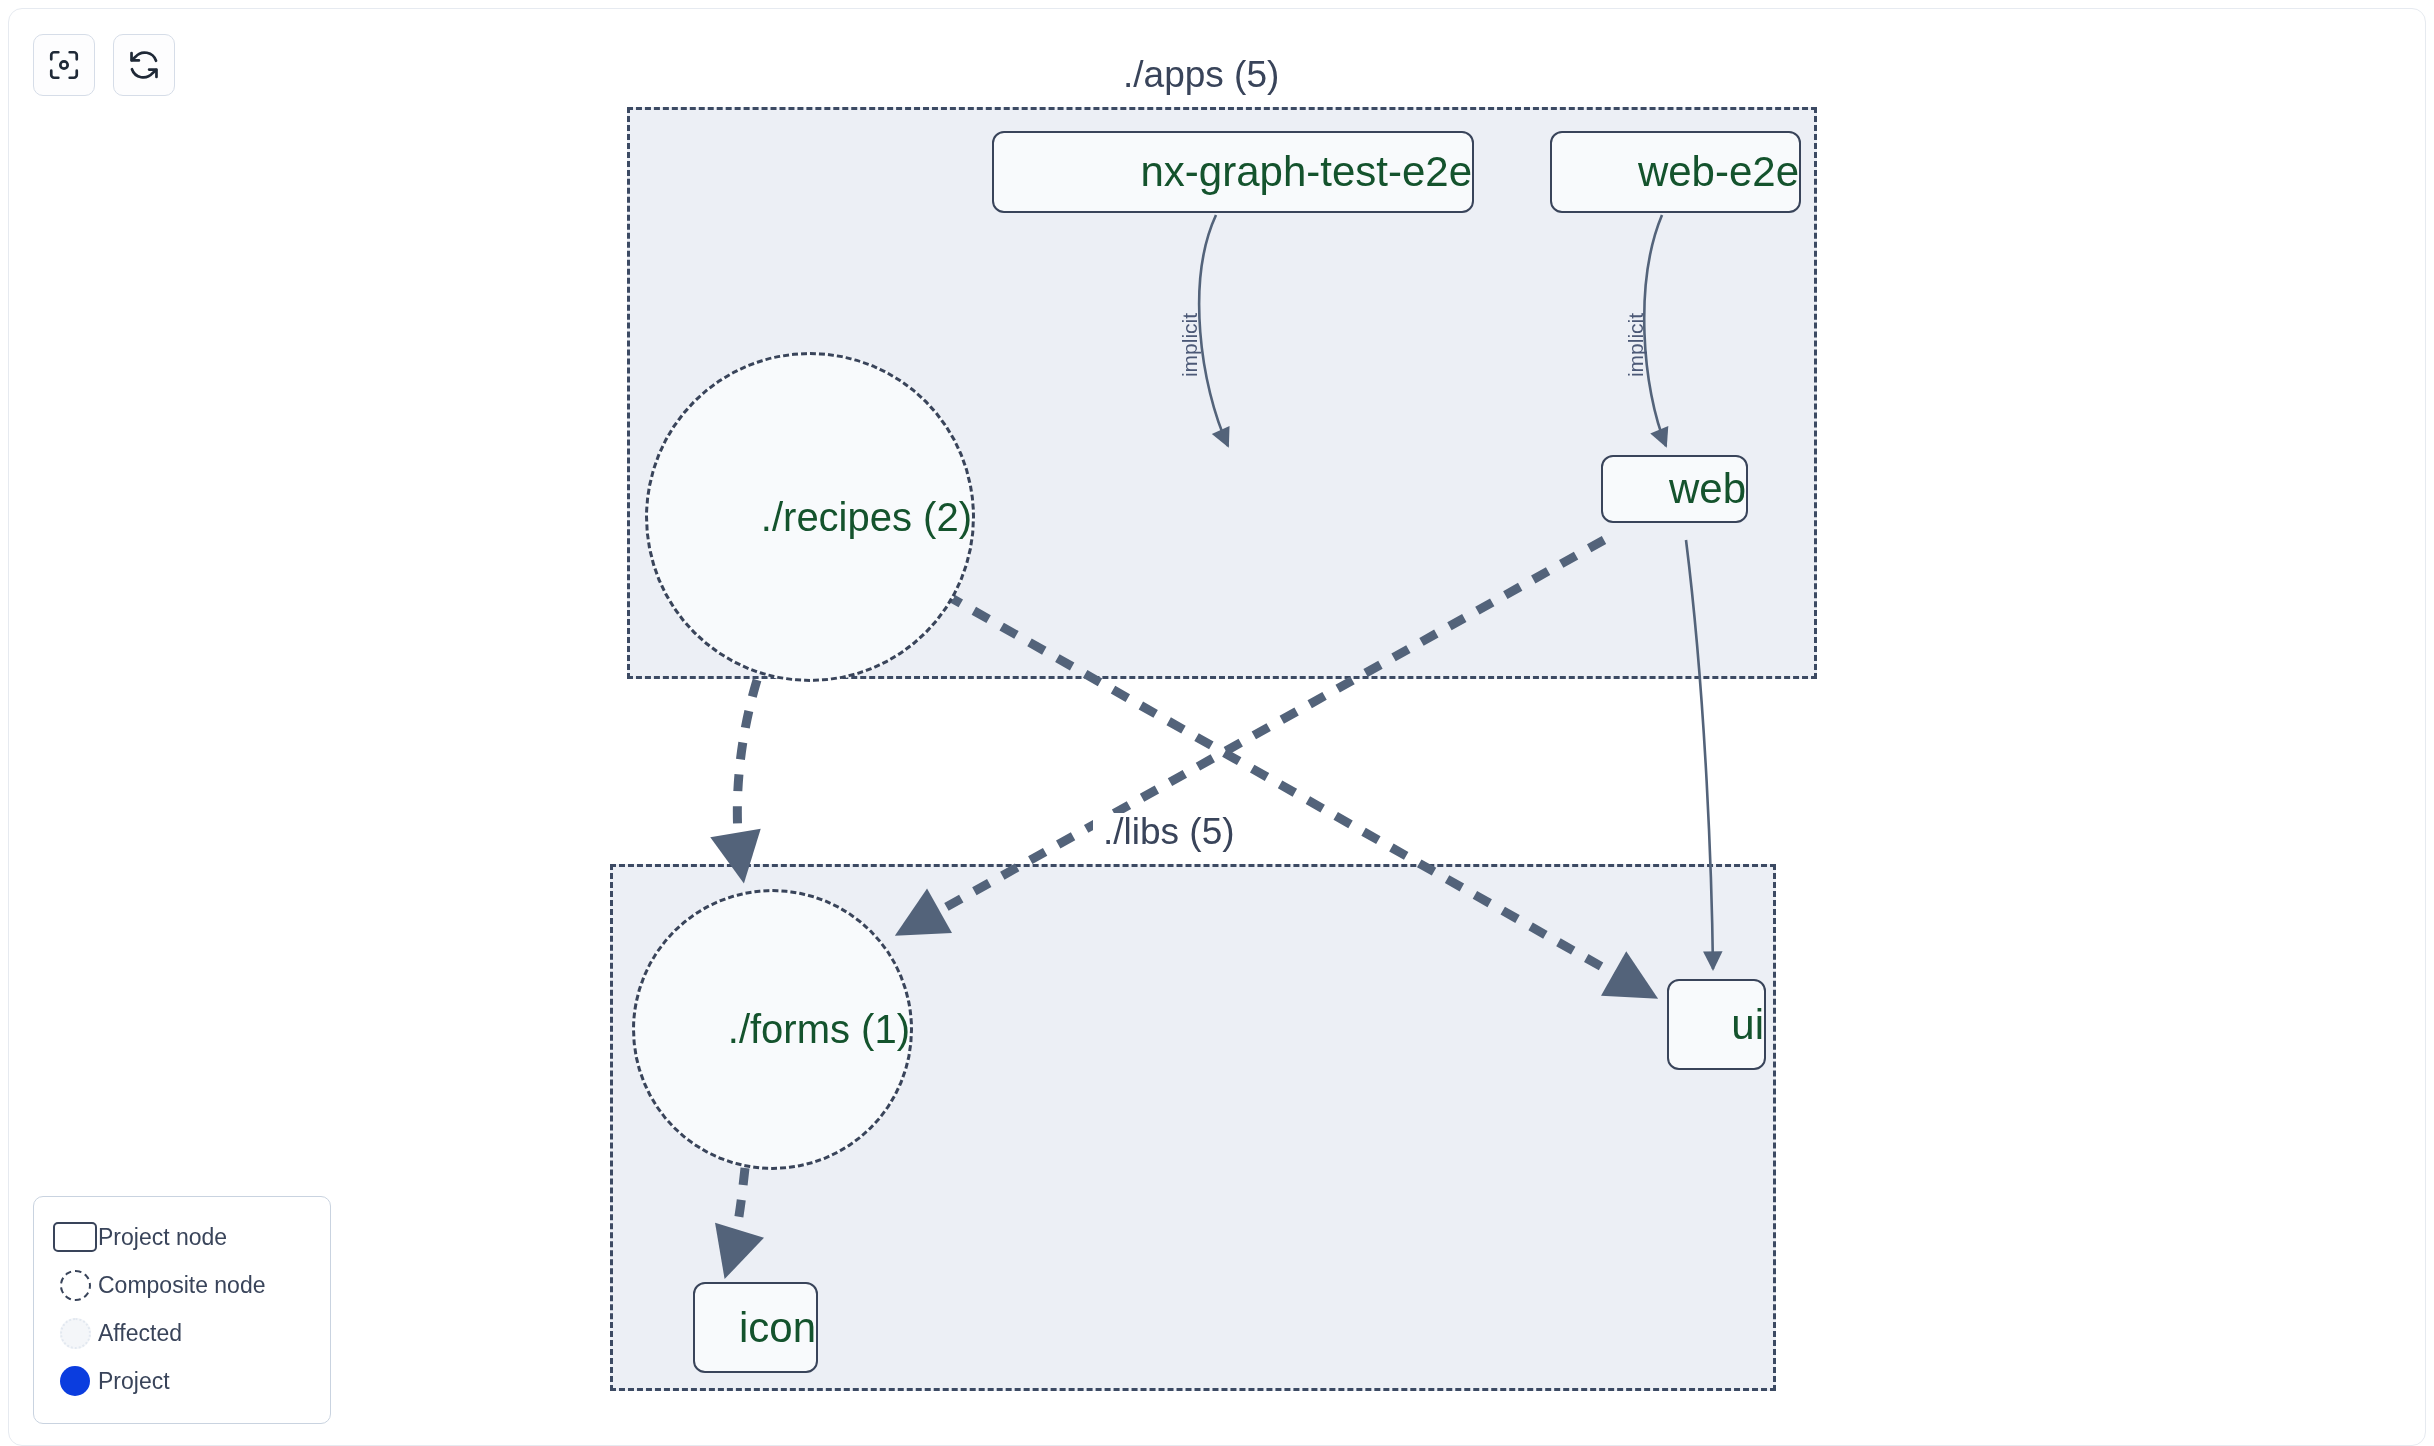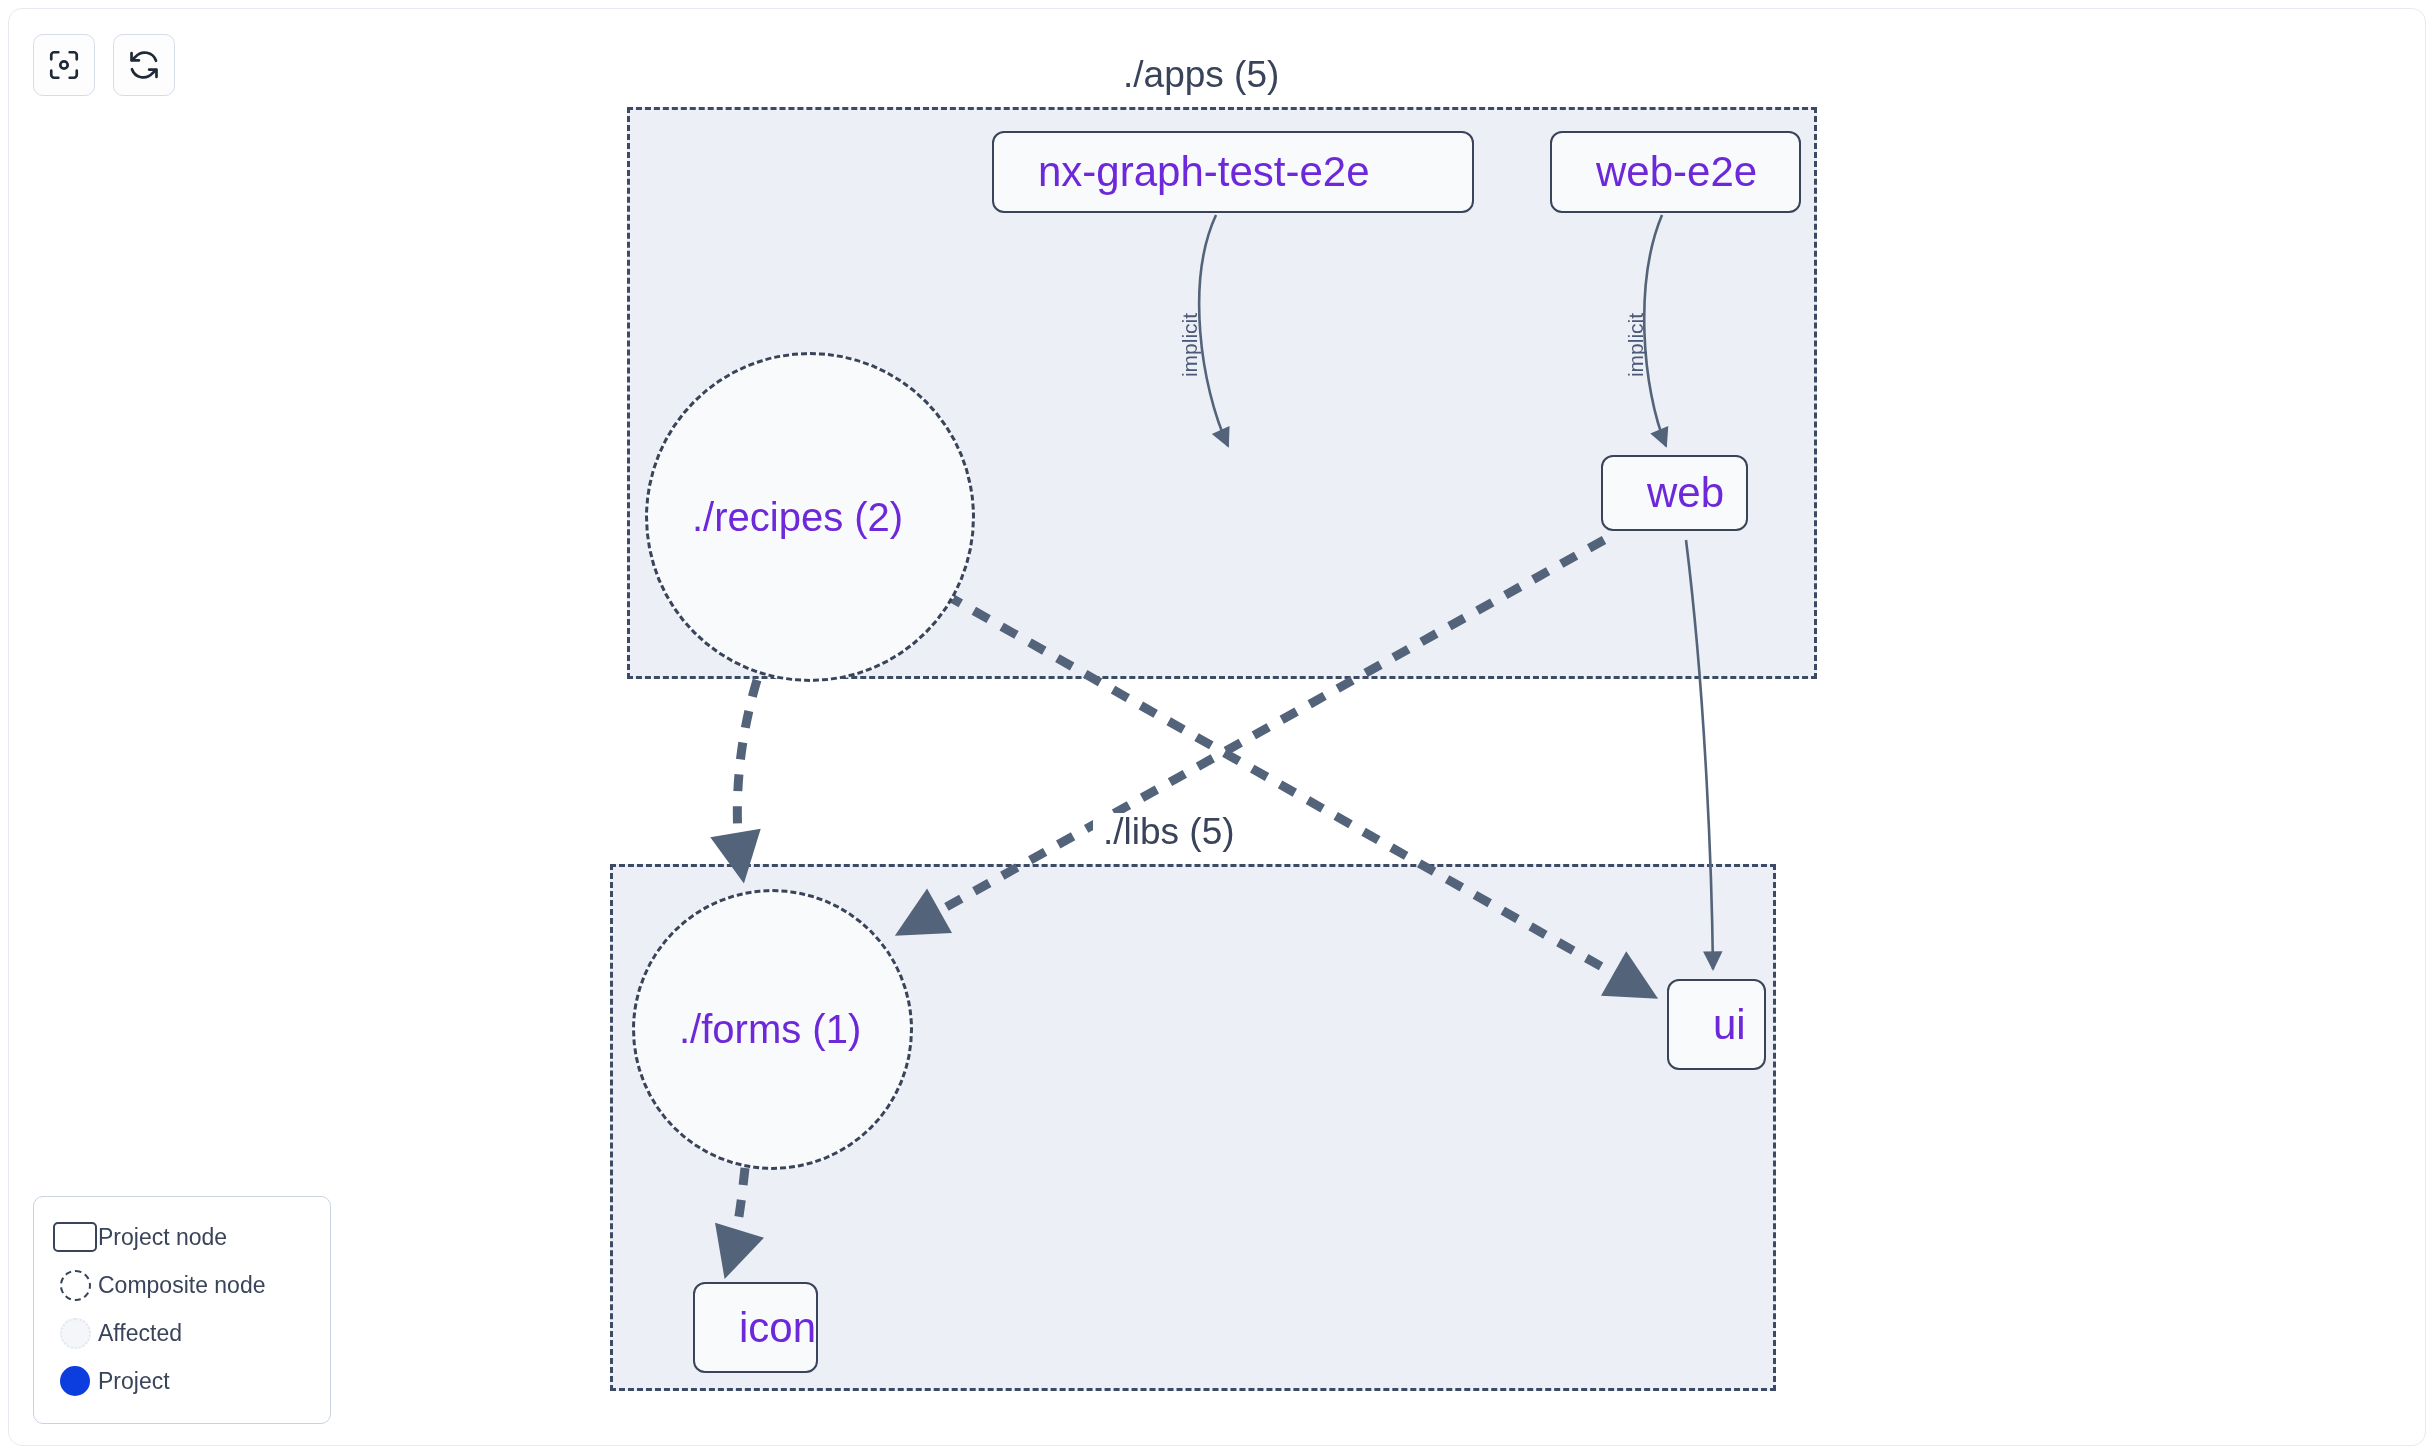--- a/index.html
+++ b/index.html
@@ -79,27 +79,26 @@
     padding: 0 10px;
     white-space: nowrap;
   }
 
   
   .node {
     position: absolute;
     z-index: 25;
     display: flex;
     align-items: center;
-    justify-content: flex-start;
+    justify-content: flex-end;
     background: #f8fafc;
-    color: #6d28d9;
+    color: #14532d;
     cursor: pointer;
     user-select: none;
     white-space: nowrap;
-    padding-left: 44px;
   }
   .node.project {
     border: 2px solid #39445a;
     border-radius: 12px;
     font-size: 42px;
   }
   .node.composite {
     border: 3px dashed #39445a;
     border-radius: 50%;
     font-size: 40px;
@@ -235,21 +234,21 @@
 
     <div class="node project" style="left:1550px; top:131px; width:251px; height:82px;">
       <span>web-e2e</span>
     </div>
 
     <div class="node composite" style="left:645px; top:352px; width:330px; height:330px;">
       <span>./recipes (2)</span>
     </div>
 
 
-    <div class="node project" style="left:1601px; top:455px; width:147px; height:76px;">
+    <div class="node project" style="left:1601px; top:455px; width:147px; height:68px;">
       <span>web</span>
     </div>
 
     <div class="node composite" style="left:632px; top:889px; width:281px; height:281px;">
       <span>./forms (1)</span>
     </div>
 
     <div class="node project" style="left:1667px; top:979px; width:99px; height:91px;">
       <span>ui</span>
     </div>

